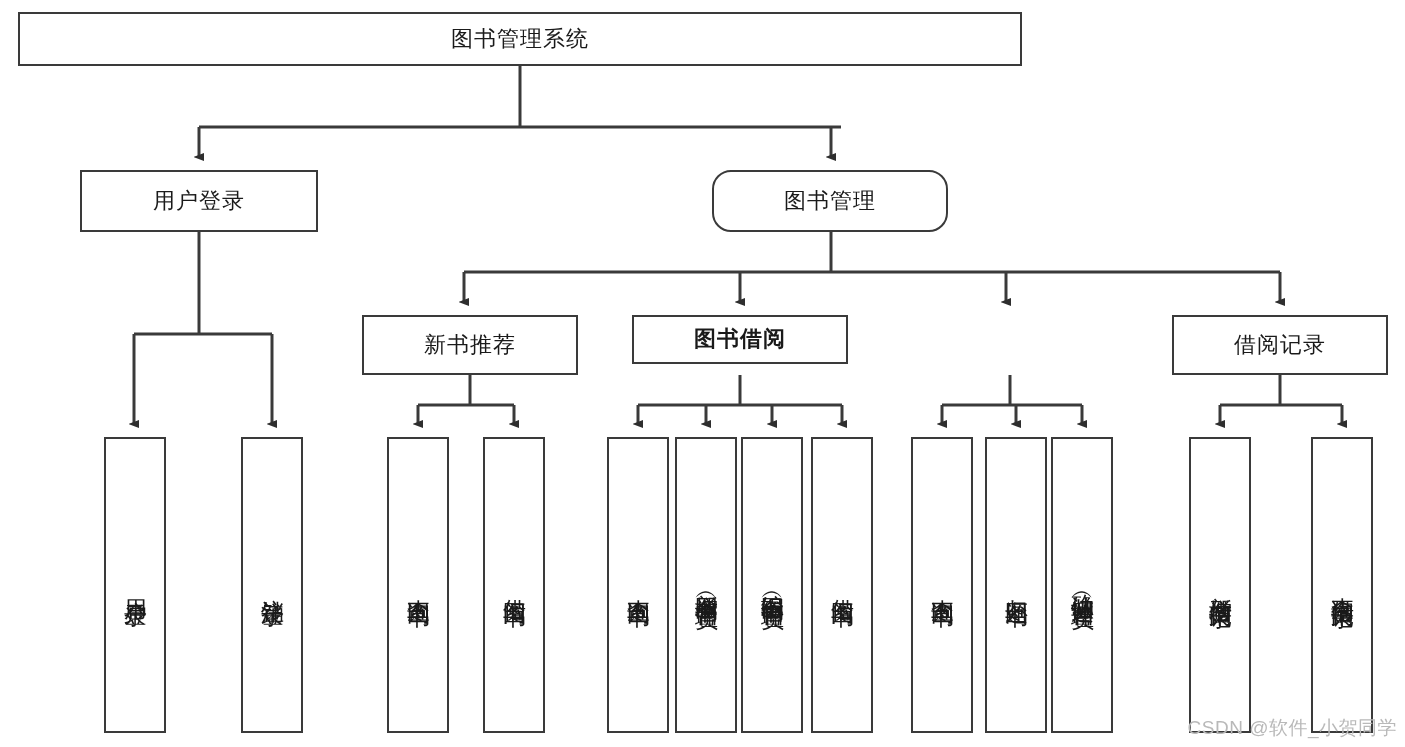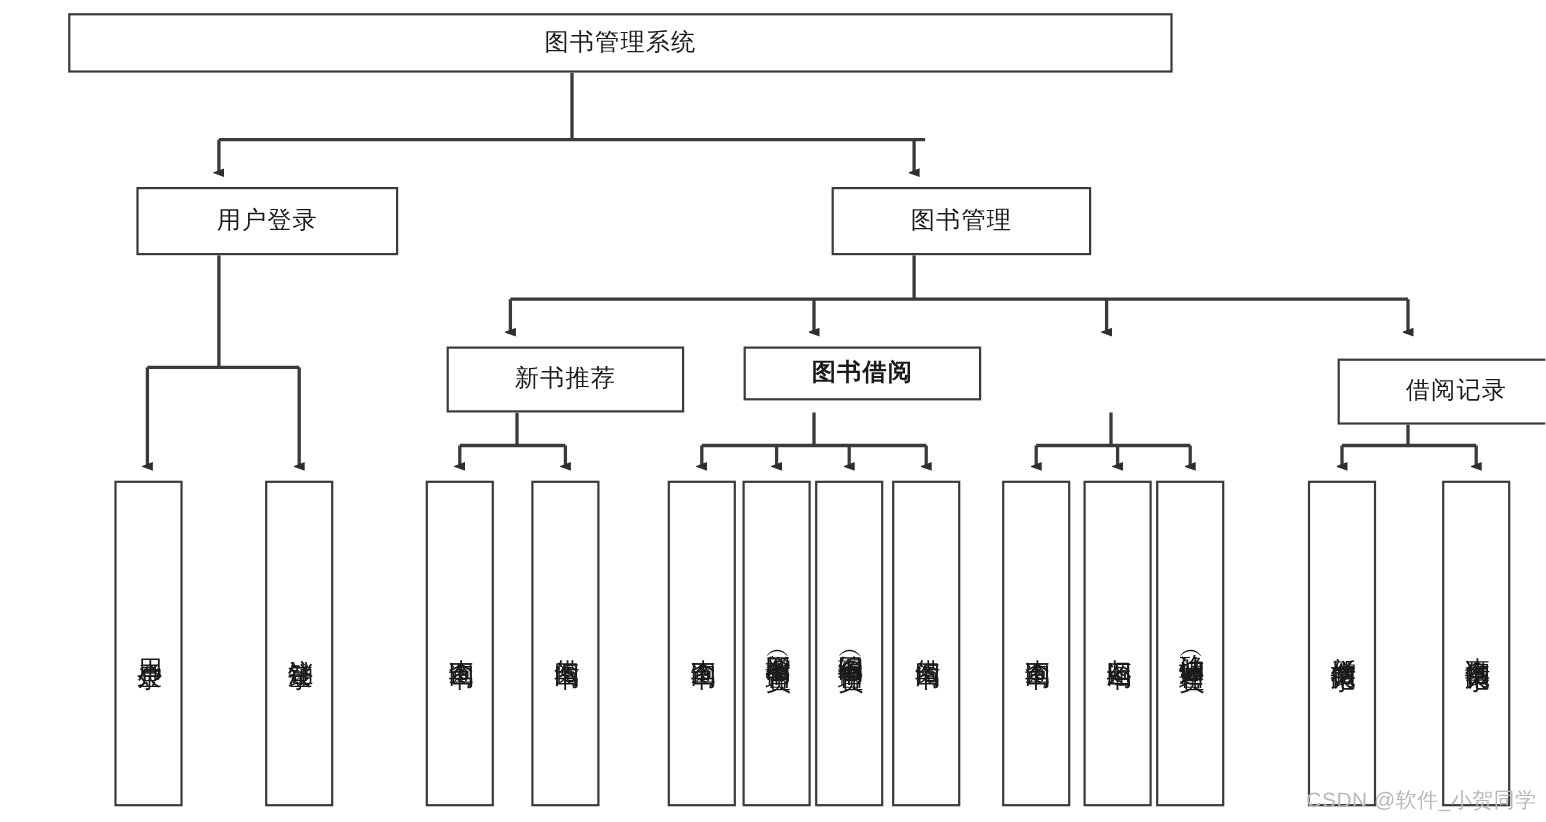--- a/index.html
+++ b/index.html
@@ -33,21 +33,20 @@
     display: flex;
     align-items: center;
     justify-content: center;
     color: #1a1a1a;
   }
   .node.horizontal {
     font-size: 22px;
     line-height: 1.2;
     letter-spacing: 1px;
     white-space: nowrap;
-    margin-left: 44px;
   }
   .node.vertical {
     writing-mode: vertical-rl;
     text-orientation: upright;
     font-size: 23px;
     line-height: 1.12;
     letter-spacing: 2px;
     padding: 6px 0;
     align-items: center;
     justify-content: center;
@@ -124,31 +123,31 @@
     </g>
   </svg>
 
   <div class="node horizontal" style="left:18px; top:12px; width:1004px; height:54px;">
     <span>图书管理系统</span>
   </div>
 
   <div class="node horizontal" style="left:80px; top:170px; width:238px; height:62px;">
     <span>用户登录</span>
   </div>
-  <div class="node horizontal" style="left:712px; top:170px; width:236px; height:62px;">
+  <div class="node horizontal" style="left:712px; top:170px; width:236px; height:62px;border-radius:19px;">
     <span>图书管理</span>
   </div>
 
   <div class="node horizontal" style="left:362px; top:315px; width:216px; height:60px;">
     <span>新书推荐</span>
   </div>
   <div class="node horizontal" style="left:632px; top:315px; width:216px; height:49px;font-weight:bold;">
     <span>图书借阅</span>
   </div>
-  <div class="node horizontal" style="left:1172px; top:326px; width:216px; height:60px;">
+  <div class="node horizontal" style="left:1172px; top:315px; width:216px; height:60px;">
     <span>借阅记录</span>
   </div>
 
   <div class="node vertical" style="left:104px; top:437px; width:62px; height:296px;">
     <span class="vlabel">用户登录</span>
   </div>
   <div class="node vertical" style="left:241px; top:437px; width:62px; height:296px;">
     <span class="vlabel">注销登录</span>
   </div>
   <div class="node vertical" style="left:387px; top:437px; width:62px; height:296px;">

